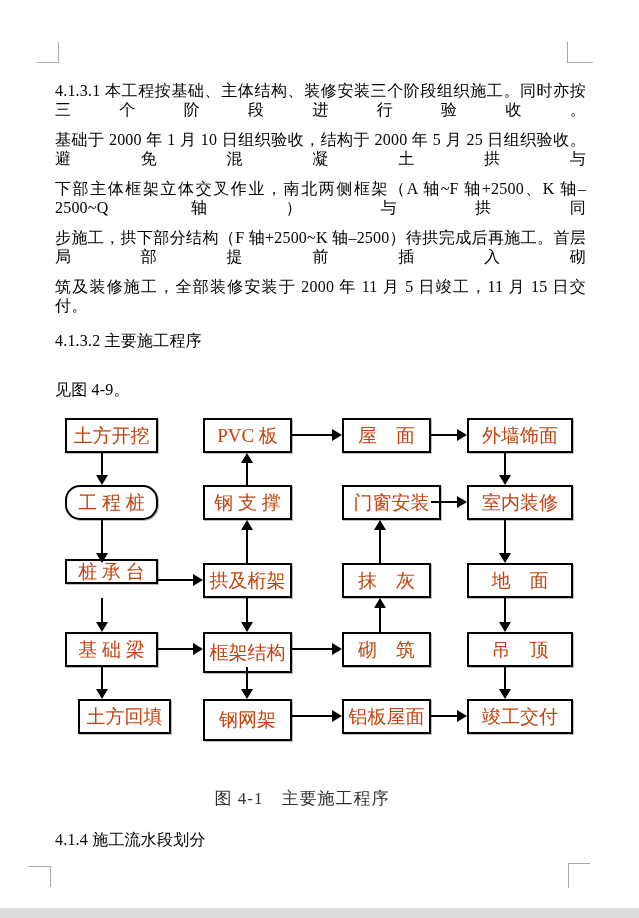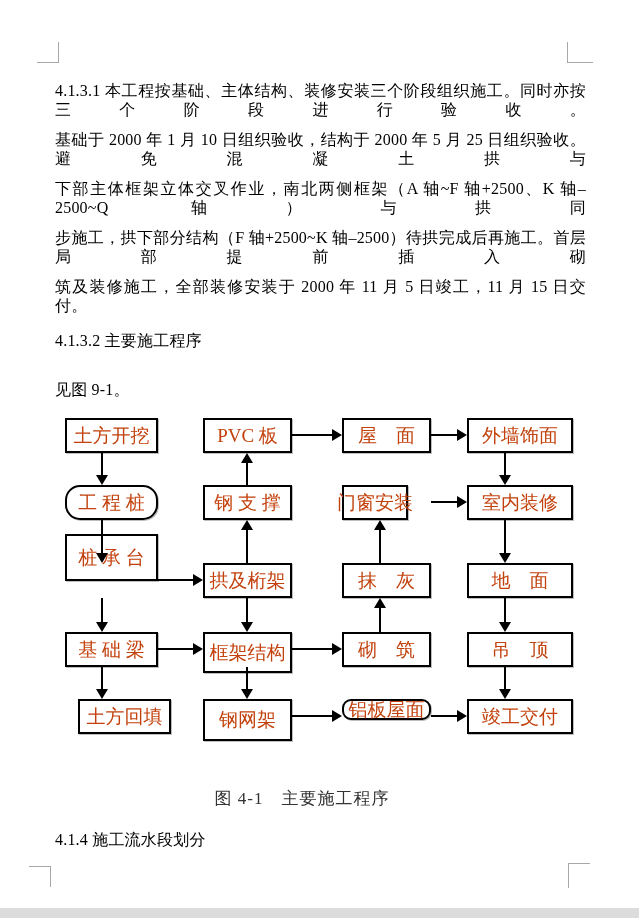--- a/index.html
+++ b/index.html
@@ -64,42 +64,42 @@
   <div id="paragraph-4131">
       <div class="text-line" style="top: 81px;">4.1.3.1 本工程按基础、主体结构、装修安装三个阶段组织施工。同时亦按三个阶段进行验收。</div>
       <div class="text-line" style="top: 130px;">基础于 2000 年 1 月 10 日组织验收，结构于 2000 年 5 月 25 日组织验收。避免混凝土拱与</div>
       <div class="text-line" style="top: 179px;">下部主体框架立体交叉作业，南北两侧框架（A 轴~F 轴+2500、K 轴–2500~Q 轴）与拱同</div>
       <div class="text-line" style="top: 228px;">步施工，拱下部分结构（F 轴+2500~K 轴–2500）待拱完成后再施工。首层局部提前插入砌</div>
       <div class="text-line last" style="top: 277px;">筑及装修施工，全部装修安装于 2000 年 11 月 5 日竣工，11 月 15 日交付。</div>
     </div>
 
   <div class="single-line" style="top:331px;text-align:right;">4.1.3.2 主要施工程序</div>
 
-  <div class="single-line" style="top:380px;">见图 9-1。</div>
+  <div class="single-line" style="top:380px;">见图 4-9。</div>
 
   <div id="flowchart">
       <div class="flow-node" style="left: 65px; top: 418px; width: 93px; height: 35px;">土方开挖</div>
       <div class="flow-node" style="left: 203px; top: 418px; width: 89px; height: 35px;">PVC 板</div>
       <div class="flow-node" style="left: 342px; top: 418px; width: 89px; height: 35px;">屋　面</div>
       <div class="flow-node" style="left: 467px; top: 418px; width: 106px; height: 35px;">外墙饰面</div>
       <div class="flow-node" style="left: 65px; top: 485px; width: 93px; height: 35px; border-radius: 15px;">工 程 桩</div>
       <div class="flow-node" style="left: 203px; top: 485px; width: 89px; height: 35px;">钢 支 撑</div>
-      <div class="flow-node" style="left: 342px; top: 485px; width: 66px; height: 35px;">门窗安装</div>
+      <div class="flow-node" style="left: 342px; top: 485px; width: 99px; height: 35px;">门窗安装</div>
       <div class="flow-node" style="left: 467px; top: 485px; width: 106px; height: 35px;">室内装修</div>
-      <div class="flow-node" style="left: 65px; top: 534px; width: 93px; height: 47px;">桩 承 台</div>
+      <div class="flow-node" style="left: 65px; top: 559px; width: 93px; height: 25px;">桩 承 台</div>
       <div class="flow-node" style="left: 203px; top: 563px; width: 89px; height: 35px;">拱及桁架</div>
       <div class="flow-node" style="left: 342px; top: 563px; width: 89px; height: 35px;">抹　灰</div>
       <div class="flow-node" style="left: 467px; top: 563px; width: 106px; height: 35px;">地　面</div>
       <div class="flow-node" style="left: 65px; top: 632px; width: 93px; height: 35px;">基 础 梁</div>
       <div class="flow-node" style="left: 203px; top: 632px; width: 89px; height: 41px;">框架结构</div>
       <div class="flow-node" style="left: 342px; top: 632px; width: 89px; height: 35px;">砌　筑</div>
       <div class="flow-node" style="left: 467px; top: 632px; width: 106px; height: 35px;">吊　顶</div>
       <div class="flow-node" style="left: 78px; top: 699px; width: 93px; height: 35px;">土方回填</div>
       <div class="flow-node" style="left: 203px; top: 699px; width: 89px; height: 42px;">钢网架</div>
-      <div class="flow-node" style="left: 342px; top: 699px; width: 89px; height: 21px; border-radius: 9px;">铝板屋面</div>
+      <div class="flow-node" style="left: 342px; top: 699px; width: 89px; height: 35px;">铝板屋面</div>
       <div class="flow-node" style="left: 467px; top: 699px; width: 106px; height: 35px;">竣工交付</div>
       <div class="edge-line" style="left: 101px; top: 453px; width: 2px; height: 23px;"></div>
       <div class="arrowhead head-down" style="left: 96px; top: 475px;"></div>
       <div class="edge-line" style="left: 101px; top: 520px; width: 2px; height: 34px;"></div>
       <div class="arrowhead head-down" style="left: 96px; top: 553px;"></div>
       <div class="edge-line" style="left: 101px; top: 598px; width: 2px; height: 25px;"></div>
       <div class="arrowhead head-down" style="left: 96px; top: 622px;"></div>
       <div class="edge-line" style="left: 101px; top: 667px; width: 2px; height: 23px;"></div>
       <div class="arrowhead head-down" style="left: 96px; top: 689px;"></div>
       <div class="edge-line" style="left: 158px; top: 579px; width: 36px; height: 2px;"></div>

